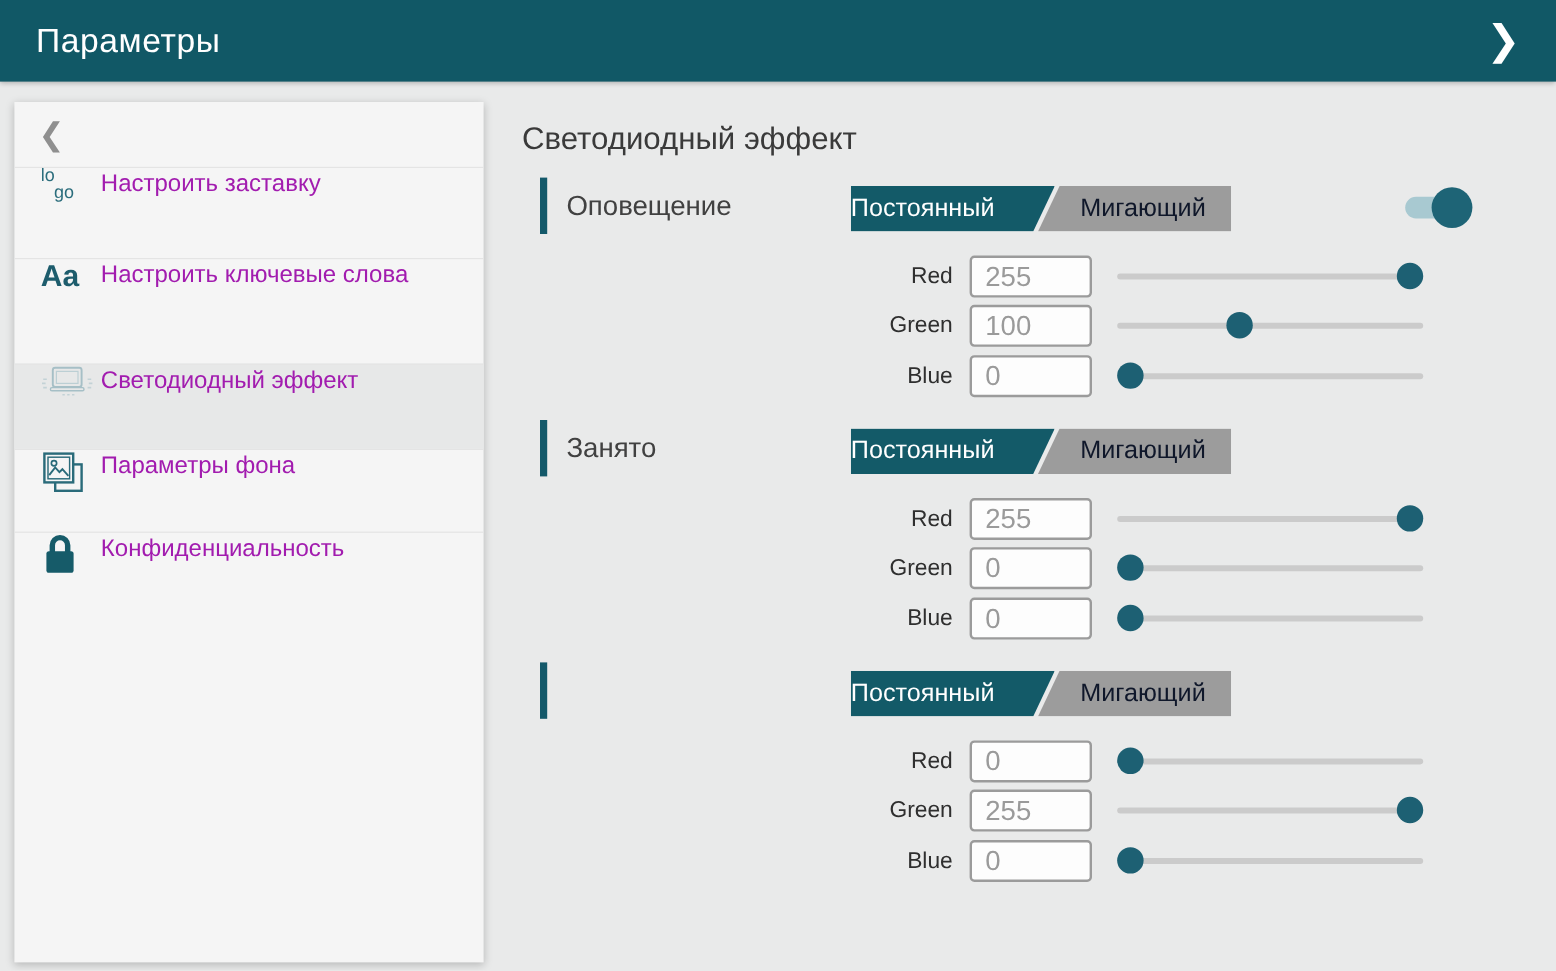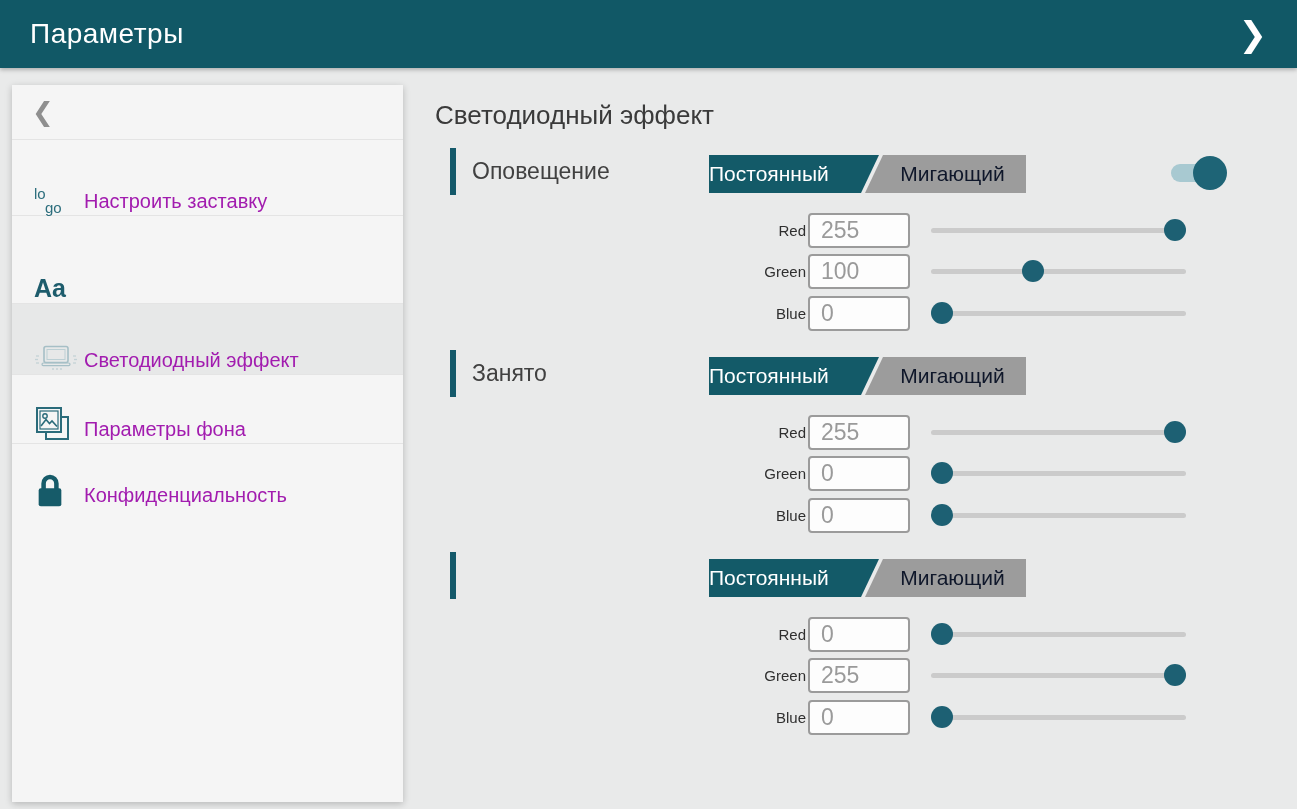--- a/index.html
+++ b/index.html
@@ -11,21 +11,21 @@
           box-shadow:0 2px 4px rgba(0,0,0,.25);display:flex;align-items:center;}
   .header-title{color:#ffffff;font-size:28px;margin-left:30px;font-weight:400;letter-spacing:.5px;}
   .header-fwd{position:absolute;right:22px;top:0;height:68px;display:flex;align-items:center;
               color:#ffffff;font-size:34px;font-weight:700;cursor:pointer;padding:0 8px;}
 
   
   .sidebar{position:absolute;left:12px;top:85px;width:391px;height:717px;background:#f5f5f5;
            box-shadow:0 2px 7px rgba(0,0,0,.22);}
   .side-back{height:54px;display:flex;align-items:center;padding-left:20px;
              color:#8f8f8f;font-size:26px;font-weight:700;cursor:pointer;}
-  .side-item{display:flex;align-items:flex-end;border-top:1px solid #e4e4e4;cursor:pointer;}
+  .side-item{display:flex;align-items:flex-start;border-top:1px solid #e4e4e4;cursor:pointer;}
   .side-item.selected{background:#e7e8e8;}
   .side-icon{width:50px;margin-left:22px;flex:0 0 50px;display:flex;align-items:center;}
   .side-label{font-size:20px;color:#a21caf;line-height:27px;padding-right:20px;}
   .logo-ic{color:#2b6d7c;font-size:15px;line-height:14px;font-weight:400;}
   .logo-ic .l2{padding-left:11px;display:block;}
   .aa-ic{color:#1d5c6c;font-size:25px;font-weight:700;}
 
   
   .main-title{position:absolute;left:435px;top:100px;font-size:26px;color:#3a3a3a;}
   .led-section{position:absolute;left:435px;width:800px;height:140px;}
@@ -47,21 +47,21 @@
 
   
   .toggle{position:absolute;left:736px;top:8px;width:56px;height:34px;cursor:pointer;}
   .toggle .track{position:absolute;left:0;top:8px;width:44px;height:18px;border-radius:9px;background:#a8c9d1;}
   .toggle .knob{position:absolute;right:0;top:0;width:34px;height:34px;border-radius:50%;background:#1e6476;}
 
   
   .rows{position:absolute;left:0;top:65px;width:800px;}
   .ch-row{position:absolute;left:0;width:800px;height:35px;}
   .ch-row.r0{top:0;}.ch-row.r1{top:41px;}.ch-row.r2{top:83px;}
-  .ch-label{position:absolute;left:16px;top:0;width:355px;text-align:right;font-size:15px;
+  .ch-label{position:absolute;left:4px;top:0;width:355px;text-align:right;font-size:19px;
             color:#2f2f2f;line-height:35px;}
   .ch-input{position:absolute;left:373px;top:0;width:102px;height:35px;box-sizing:border-box;
             border:2px solid #9b9b9b;border-radius:4px;background:#fdfdfd;
             font-family:"Liberation Sans","DejaVu Sans",sans-serif;
             font-size:23px;color:#9a9a9a;padding:0 0 0 11px;outline:none;}
   .slider{position:absolute;left:496px;top:15px;width:255px;height:5px;cursor:pointer;}
   .slider .track{position:absolute;left:0;top:0;width:100%;height:5px;background:#cbcbcb;border-radius:3px;}
   .slider .thumb{position:absolute;top:-9px;width:22px;height:22px;border-radius:50%;background:#1d6073;}
 
   svg{display:block;}
@@ -83,20 +83,21 @@
       <div class="side-icon">
         <div class="logo-ic"><span>lo</span><span class="l2">go</span></div>
       </div>
       <div class="side-label">Настроить заставку</div>
     </div>
 
     <div class="side-item" style="min-height:87px;">
       <div class="side-icon">
         <div class="aa-ic">Aa</div>
       </div>
+      <div class="side-label" style="max-width:280px;">Настроить ключевые слова</div>
     </div>
 
     <div class="side-item selected" style="min-height:70px;">
       <div class="side-icon">
         <svg width="44" height="30" viewBox="0 0 44 30">
           <rect x="10" y="2.5" width="24" height="16" rx="2" fill="none" stroke="#a6bfc6" stroke-width="1.6"></rect>
           <rect x="13" y="5.5" width="18" height="10" fill="none" stroke="#bccfd4" stroke-width="1"></rect>
           <rect x="8" y="19" width="28" height="2.6" rx="1.3" fill="none" stroke="#a6bfc6" stroke-width="1.2"></rect>
           <g stroke="#c3d2d6" stroke-width="1.3">
             <line x1="2" y1="12" x2="5" y2="12"></line>

